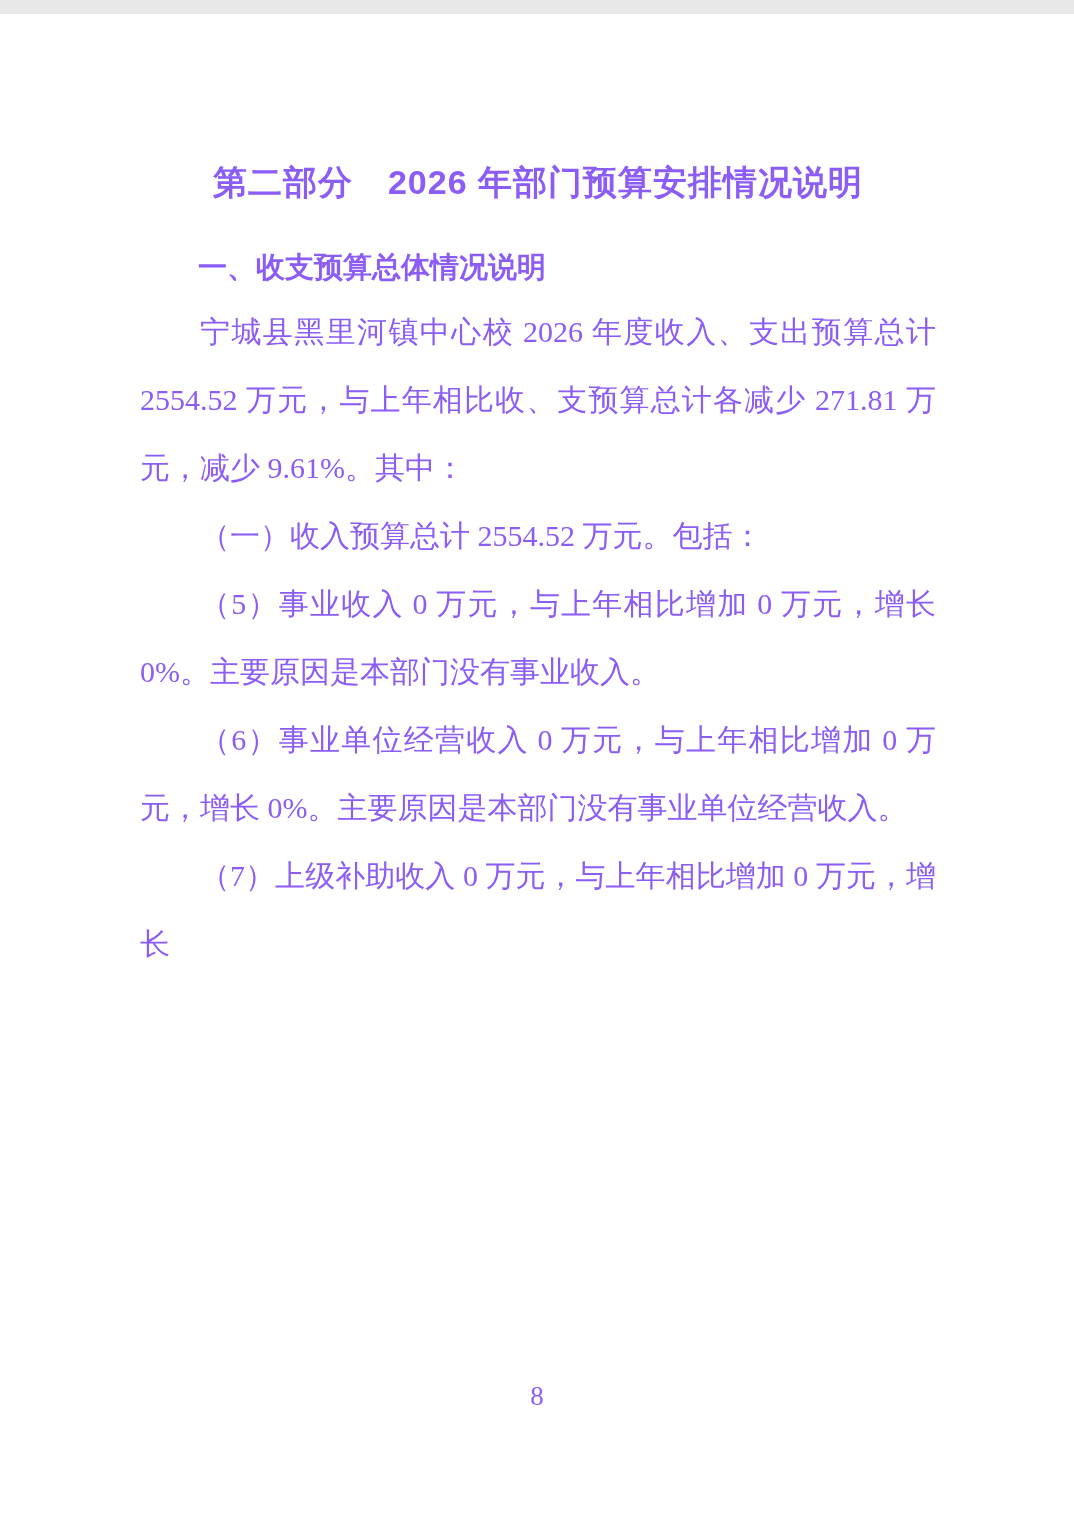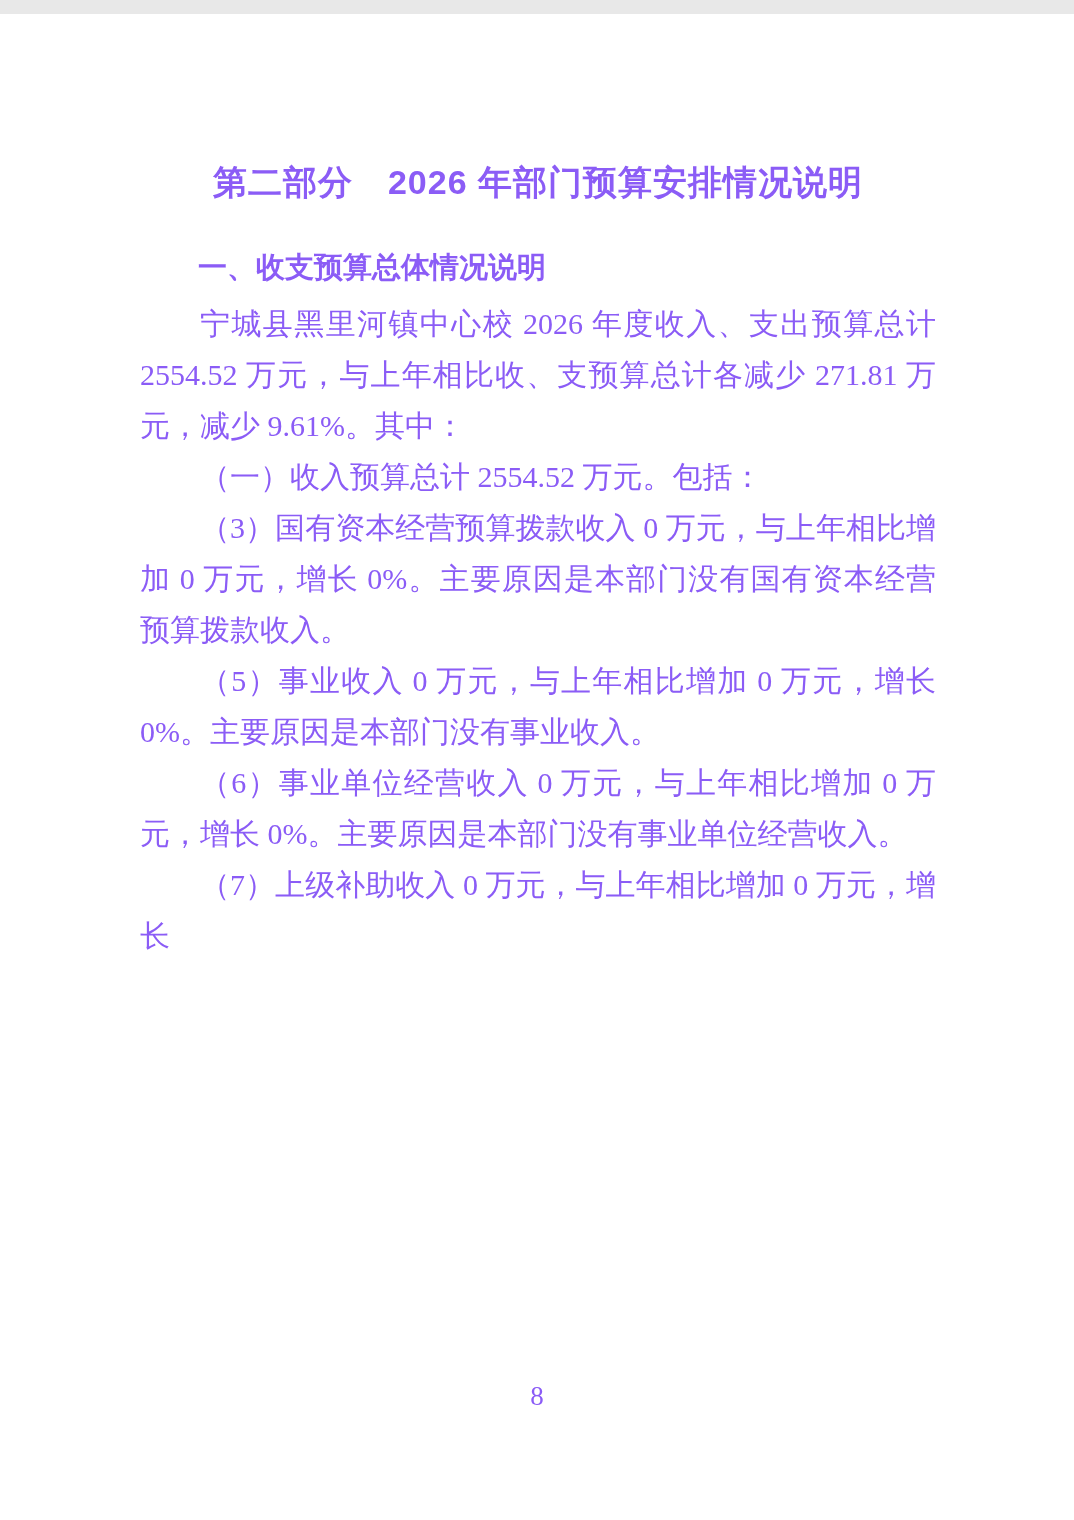--- a/index.html
+++ b/index.html
@@ -43,21 +43,21 @@
     line-height: 34px;
     text-indent: 2em;
     white-space: nowrap;
   }
   .doc-body {
     position: absolute;
     top: 284px;
     left: 140px;
     width: 796px;
     font-size: 30px;
-    line-height: 51px;
+    line-height: 68px;
     text-align: justify;
   }
   .doc-body p {
     margin: 0;
     padding: 0;
     text-indent: 2em;
   }
   .page-number {
     position: absolute;
     top: 1366px;
@@ -72,20 +72,19 @@
 <body>
 
 <div class="page">
   <h1 class="doc-title">第二部分　2026 年部门预算安排情况说明</h1>
 
   <h2 class="section-heading">一、收支预算总体情况说明</h2>
 
   <div class="doc-body">
       <p>宁城县黑里河镇中心校 2026 年度收入、支出预算总计 2554.52 万元，与上年相比收、支预算总计各减少 271.81 万元，减少 9.61%。其中：</p>
       <p>（一）收入预算总计 2554.52 万元。包括：</p>
-      <p>（3）国有资本经营预算拨款收入 0 万元，与上年相比增加 0 万元，增长 0%。主要原因是本部门没有国有资本经营预算拨款收入。</p>
       <p>（5）事业收入 0 万元，与上年相比增加 0 万元，增长 0%。主要原因是本部门没有事业收入。</p>
       <p>（6）事业单位经营收入 0 万元，与上年相比增加 0 万元，增长 0%。主要原因是本部门没有事业单位经营收入。</p>
       <p>（7）上级补助收入 0 万元，与上年相比增加 0 万元，增长</p>
     </div>
 
   <div class="page-number">8</div>
 </div>
 
 </body></html>

